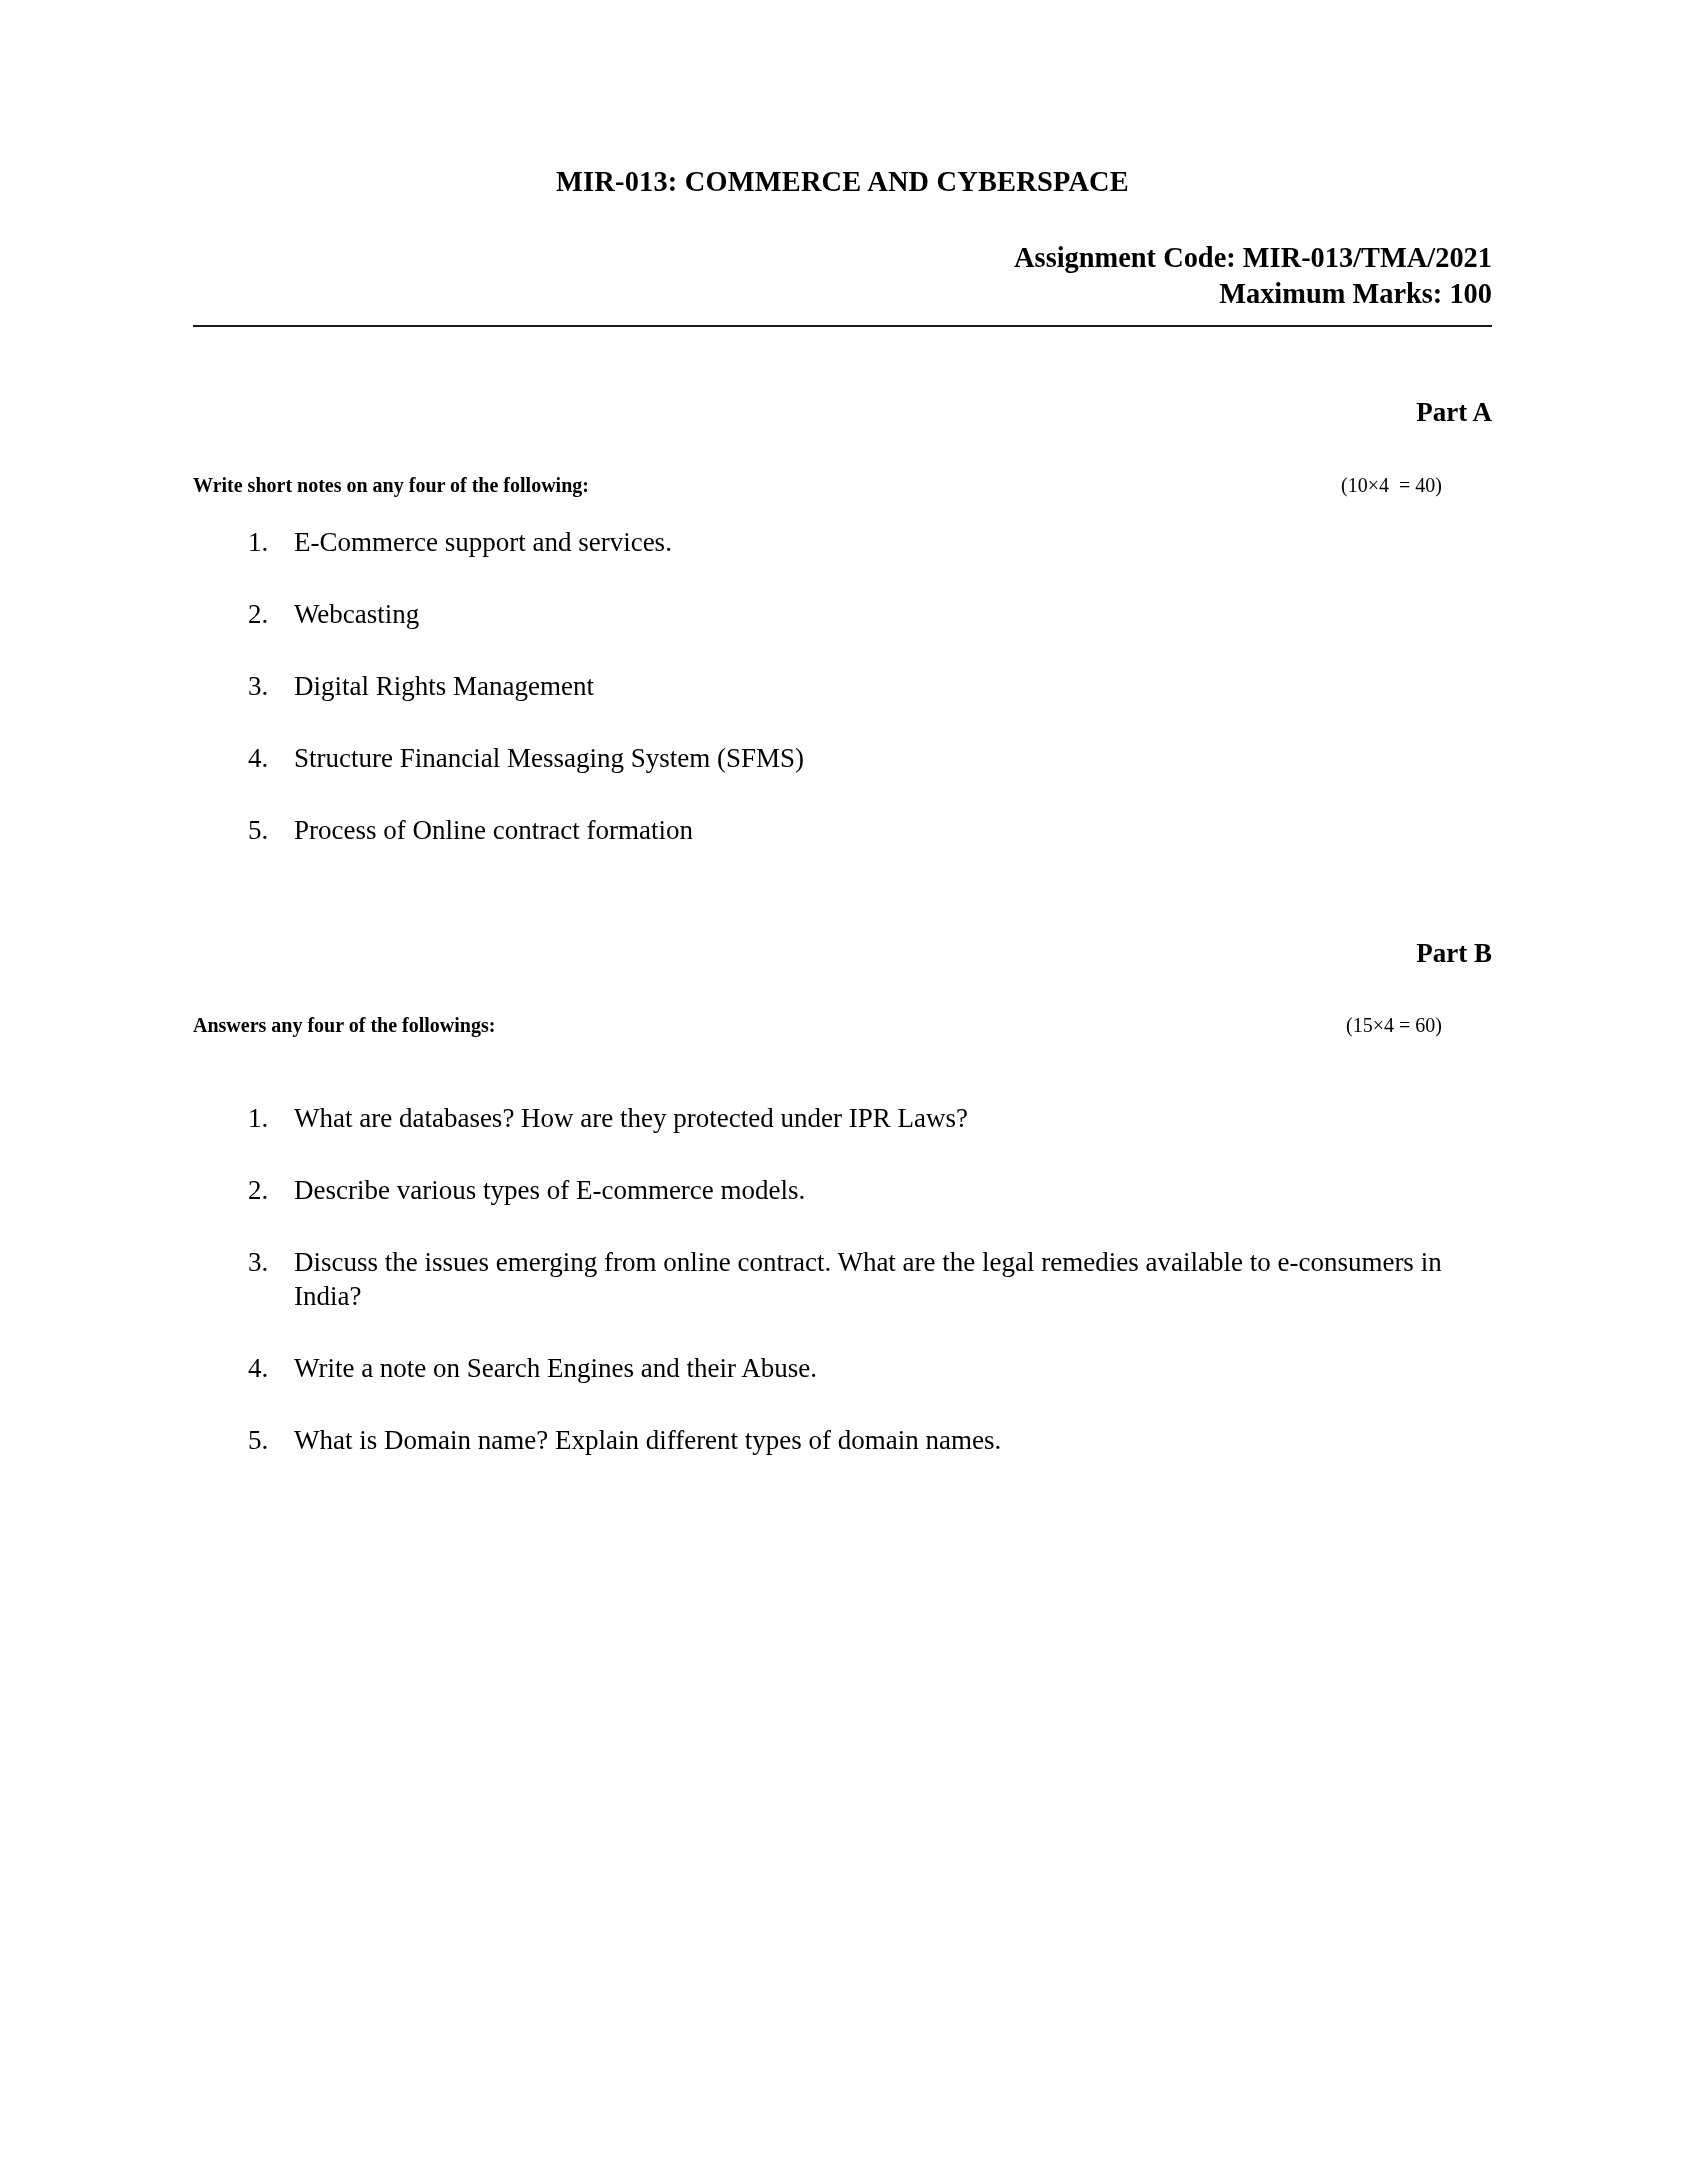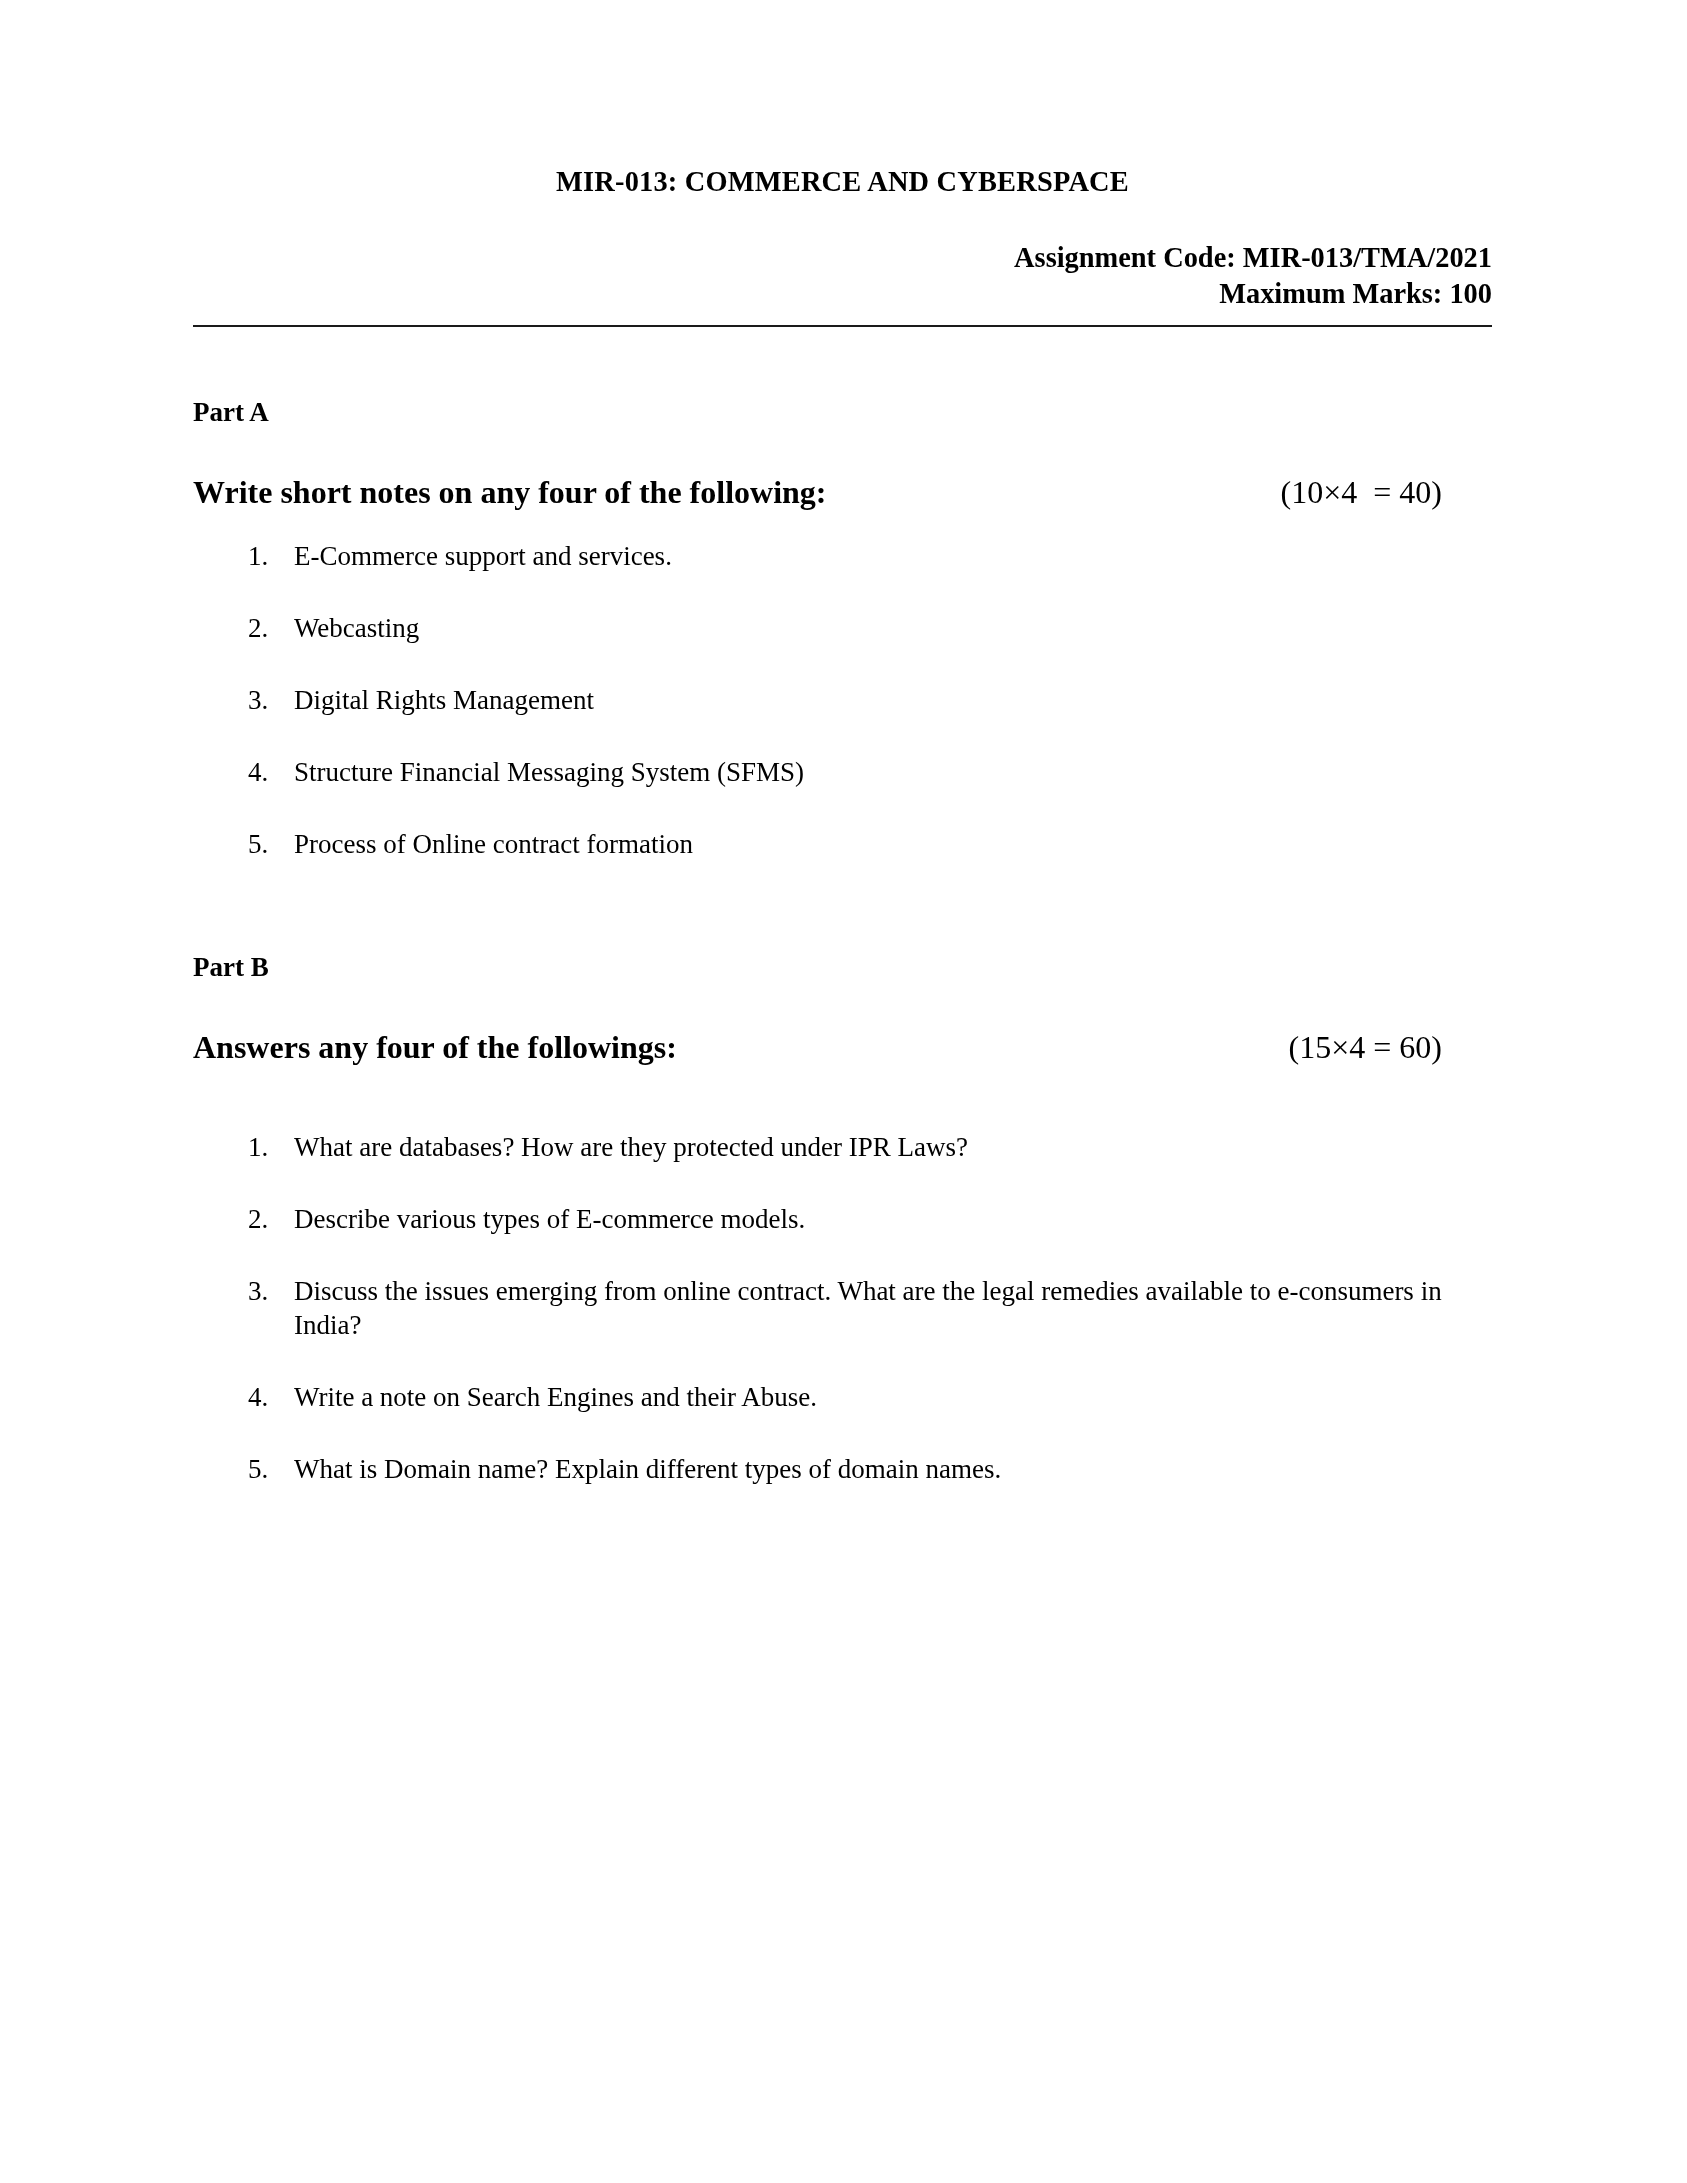--- a/index.html
+++ b/index.html
@@ -52,33 +52,33 @@
 
   .rule {
     height: 0;
     border: 0;
     border-top: 2.6px solid #1a1a1a;
     margin: 12px 0 0 0;
     width: 100%;
   }
 
   .part-heading {
-    text-align: left;
+    text-align: right;
     font-weight: bold;
     font-size: 27px;
     line-height: 1.2;
   }
   .part-a-heading { margin-top: 69px; }
   .part-b-heading { margin-top: 90px; }
 
   .instruction-row {
     display: flex;
     align-items: baseline;
     justify-content: space-between;
-    font-size: 32px;
+    font-size: 20px;
     line-height: 1.2;
     margin-top: 44px;
   }
   .instruction-text {
     font-weight: bold;
     white-space: nowrap;
   }
   .instruction-marks {
     font-weight: normal;
     white-space: pre;

